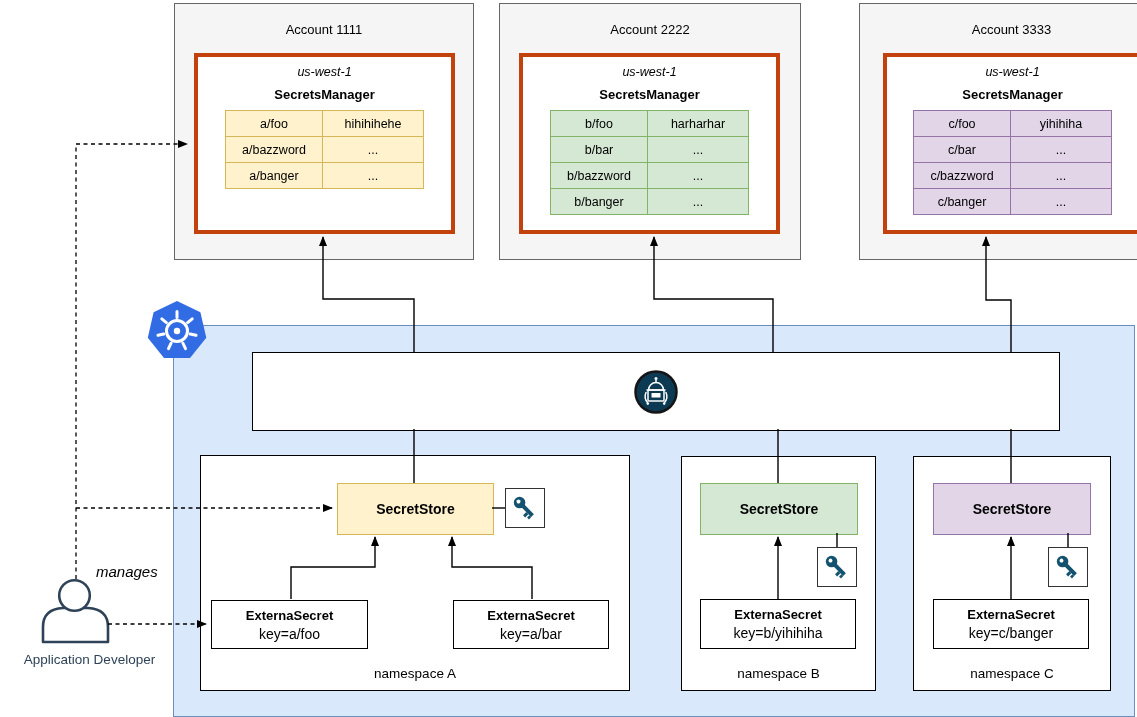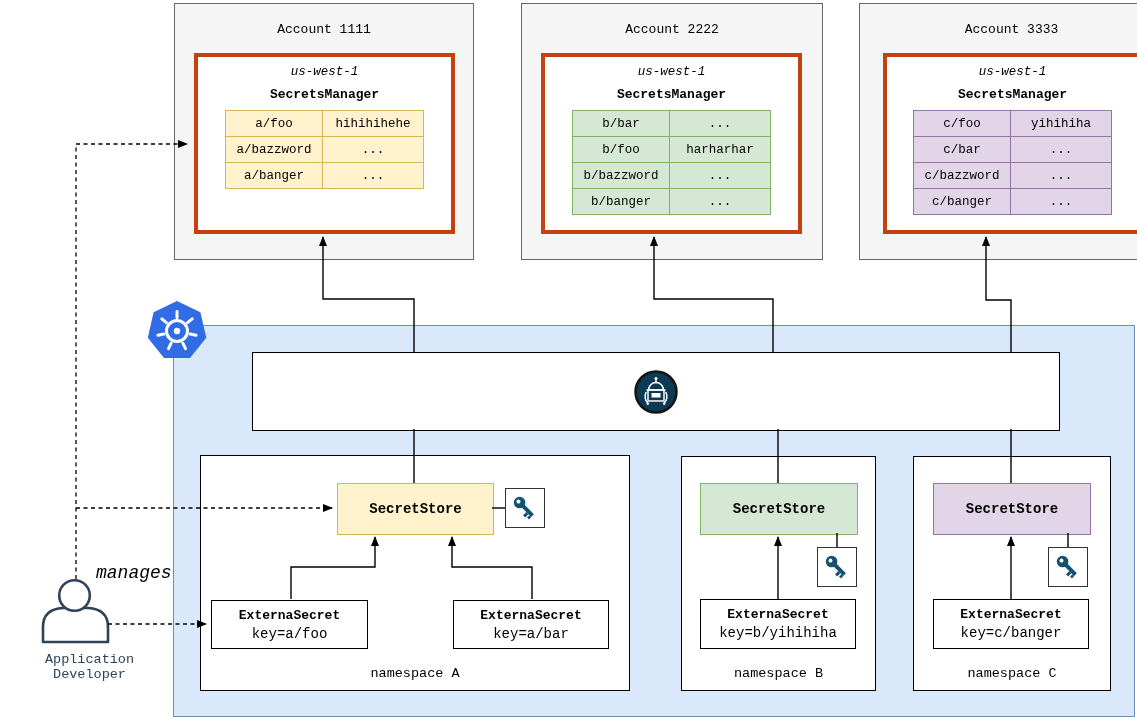--- a/index.html
+++ b/index.html
@@ -1,18 +1,18 @@
 <!DOCTYPE html>
 <html style="--account_fill: #f5f5f5; --account_stroke: #666666; --yellow_fill: #fff2cc; --yellow_stroke: #d6b656; --green_fill: #d5e8d4; --green_stroke: #82b366; --purple_fill: #e1d5e7; --purple_stroke: #9673a6; --cluster_fill: #dae8fc; --cluster_stroke: #6c8ebf; --k8s_blue: #326ce5; --eso_navy: #0c3a52; --icon_teal: #14536f; --actor_stroke: #2f4358; --line_color: #000000;"><head>
 <meta charset="utf-8">
 <style>
   html,body{margin:0;padding:0;background:#ffffff;}
   .canvas{
     position:relative;width:1137px;height:717px;overflow:hidden;
-    font-family:Liberation Mono, monospace;color:#000;
+    font-family:Liberation Sans, sans-serif;color:#000;
   }
   .abs{position:absolute;}
   
   .cluster{background:var(--cluster_fill,#dae8fc);border:1px solid var(--cluster_stroke,#6c8ebf);}
   
   .account{background:var(--account_fill,#f5f5f5);border:1px solid var(--account_stroke,#666);}
   .account-title{position:absolute;top:18px;left:0;width:100%;text-align:center;font-size:13px;}
   
   .region-box{position:absolute;background:#fff;border:4px solid #c2410c;padding-top:7px;box-sizing:border-box;}
   .region-name{height:17px;line-height:17px;text-align:center;font-style:italic;font-size:12.5px;}
@@ -35,21 +35,21 @@
   .ss-green {background:var(--green_fill); border-color:var(--green_stroke);}
   .ss-purple{background:var(--purple_fill);border-color:var(--purple_stroke);}
   
   .ext-secret{background:#fff;border:1px solid #000;text-align:center;padding-top:6px;box-sizing:border-box;}
   .ext-title{font-weight:bold;font-size:13px;line-height:18px;}
   .ext-key{font-size:14px;line-height:18px;}
   
   .key-box{background:#fff;border:1.5px solid #333;display:flex;align-items:center;justify-content:center;box-sizing:border-box;}
   
   .actor-label{font-size:13.5px;color:var(--actor_stroke,#2f4358);text-align:center;}
-  .manages-label{font-style:italic;font-size:18px;text-align:center;}
+  .manages-label{font-style:italic;font-size:15px;}
   
   .overlay{pointer-events:none;z-index:40;}
   .k8s-body{fill:var(--k8s_blue,#326ce5);}
   .k8s-wheel{stroke:#fff;fill:none;stroke-width:3;stroke-linecap:round;}
   .k8s-hub{fill:#fff;}
   .eso-circle{fill:var(--eso_navy,#0c3a52);stroke:#151515;stroke-width:2.5;}
   .eso-line{stroke:#fff;stroke-width:1.5;fill:none;stroke-linecap:round;}
   .eso-fill{fill:#fff;}
   .key-part{fill:var(--icon_teal,#14536f);}
   .key-hole{fill:#fff;}
@@ -81,34 +81,34 @@
             </tr>
         <tr>
           <td>a/banger</td>
           <td>...</td>
             </tr>
       </tbody>
         </table>
     </div>
   </div>
 
-  <div class="abs account" style="left:521px;top:3px;width:300px;height:255px;">
+  <div class="abs account" style="left:499px;top:3px;width:300px;height:255px;">
     <div class="account-title">Account 2222</div>
     <div class="region-box" style="left:19px;top:49px;width:261px;height:181px;">
       <div class="region-name">us-west-1</div>
       <div class="service-name">SecretsManager</div>
       <table class="secrets t-green">
         <tbody>
             <tr>
-          <td>b/bar</td>
-          <td>...</td>
-            </tr>
-        <tr>
           <td>b/foo</td>
           <td>harharhar</td>
+            </tr>
+        <tr>
+          <td>b/bar</td>
+          <td>...</td>
             </tr>
         <tr>
           <td>b/bazzword</td>
           <td>...</td>
             </tr>
         <tr>
           <td>b/banger</td>
           <td>...</td>
             </tr>
       </tbody>

